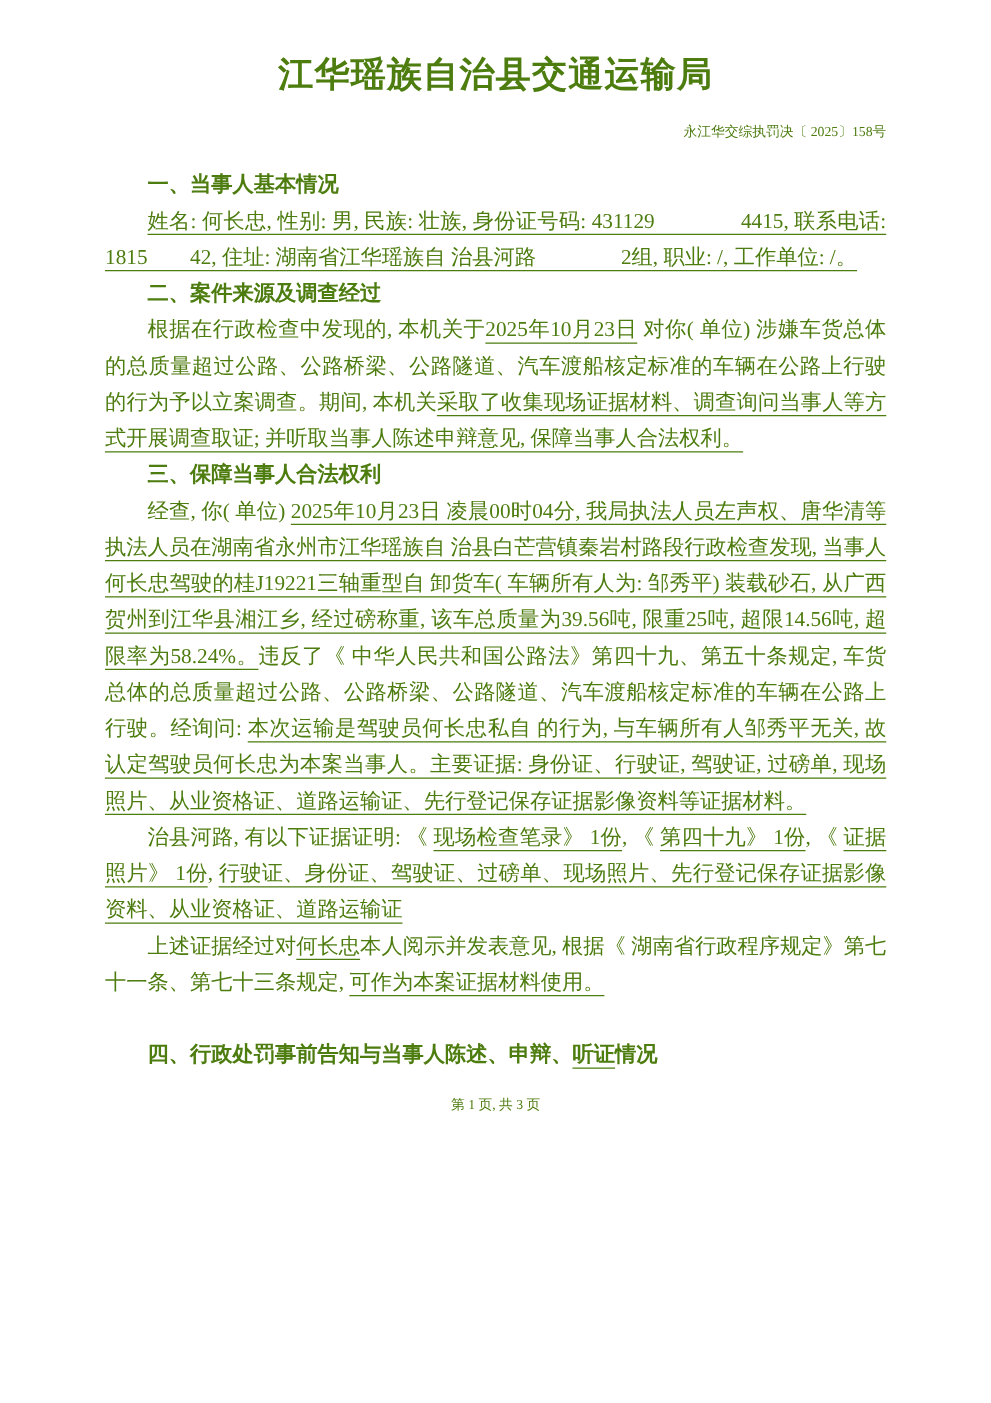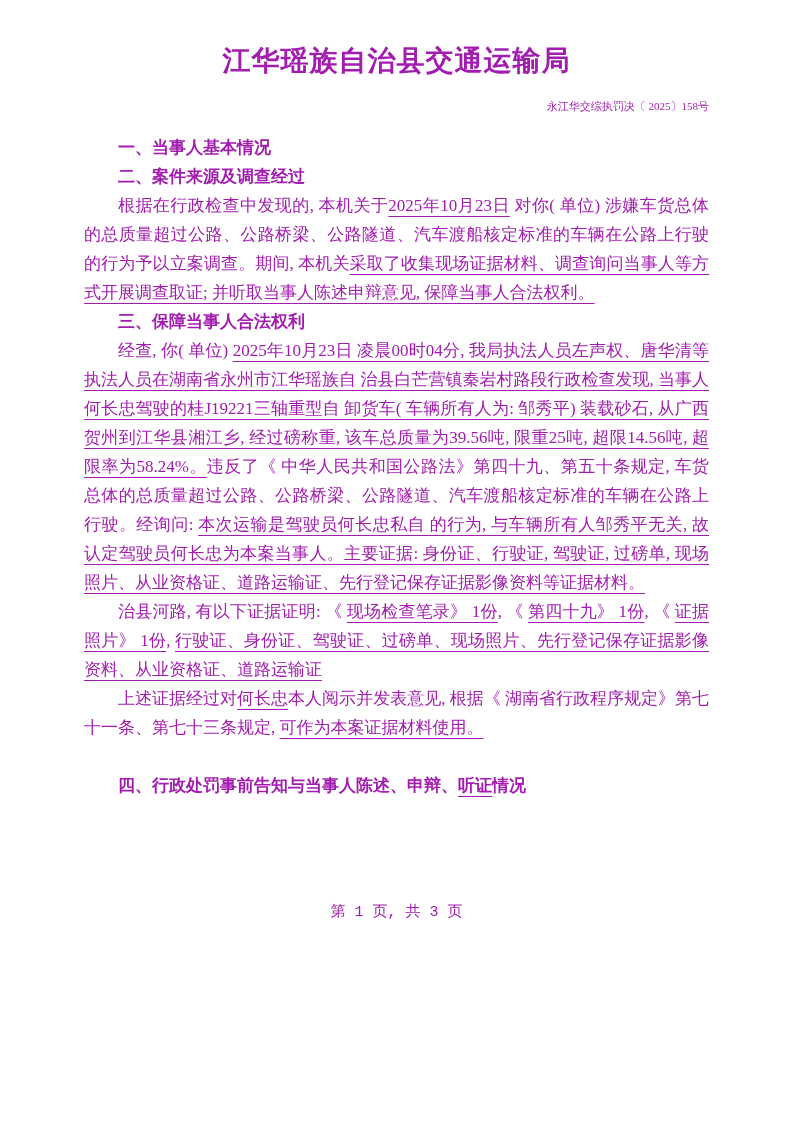--- a/index.html
+++ b/index.html
@@ -7,21 +7,21 @@
     padding: 0;
     background: #ffffff;
   }
   .page {
     position: relative;
     width: 793px;
     height: 926px;
     box-sizing: border-box;
     padding: 36px 84px 0 84px;
     background: #ffffff;
-    color: #a21caf;
+    color: #4d7c0f;
     font-family: "Liberation Serif", "DejaVu Serif", serif;
     overflow: hidden;
   }
   .title {
     text-align: center;
     font-weight: bold;
     font-size: 28px;
     line-height: 50px;
     letter-spacing: 1px;
   }
@@ -51,34 +51,34 @@
   }
   .u {
     text-decoration: underline;
     text-underline-offset: 5px;
     text-decoration-thickness: 1px;
   }
   .footer {
     position: absolute;
     left: 0;
     right: 0;
-    bottom: 5px;
+    bottom: 35px;
     text-align: center;
-    font-size: 15px;
-    font-family: Liberation Mono, monospace;
+    font-size: 11px;
   }
 </style>
 </head>
 <body>
 
 <div class="page">
   <div class="title">江华瑶族自治县交通运输局</div>
   <div class="ref">永江华交综执罚决〔 2025〕158号</div>
   <div class="doc-body">
       <p class="para heading"><span>一、当事人基本情况</span></p>
+      <p class="para"><span class="u">姓名: 何长忠, 性别: 男, 民族: 壮族, 身份证号码: 431129　　　　4415, 联系电话: 1815　　42, 住址: 湖南省江华瑶族自 治县河路　　　　2组, 职业: /, 工作单位: /。</span></p>
       <p class="para heading"><span>二、案件来源及调查经过</span></p>
       <p class="para"><span>根据在行政检查中发现的, 本机关于</span><span class="u">2025年10月23日</span><span> 对你( 单位) 涉嫌车货总体的总质量超过公路、公路桥梁、公路隧道、汽车渡船核定标准的车辆在公路上行驶的行为予以立案调查。期间, 本机关</span><span class="u">采取了收集现场证据材料、调查询问当事人等方式开展调查取证; 并听取当事人陈述申辩意见, 保障当事人合法权利。</span></p>
       <p class="para heading"><span>三、保障当事人合法权利</span></p>
       <p class="para"><span>经查, 你( 单位) </span><span class="u">2025年10月23日 凌晨00时04分, 我局执法人员左声权、唐华清等执法人员在湖南省永州市江华瑶族自 治县白芒营镇秦岩村路段行政检查发现, 当事人何长忠驾驶的桂J19221三轴重型自 卸货车( 车辆所有人为: 邹秀平) 装载砂石, 从广西贺州到江华县湘江乡, 经过磅称重, 该车总质量为39.56吨, 限重25吨, 超限14.56吨, 超限率为58.24%。</span><span>违反了《 中华人民共和国公路法》第四十九、第五十条规定, 车货总体的总质量超过公路、公路桥梁、公路隧道、汽车渡船核定标准的车辆在公路上行驶。经询问: </span><span class="u">本次运输是驾驶员何长忠私自 的行为, 与车辆所有人邹秀平无关, 故认定驾驶员何长忠为本案当事人。主要证据: 身份证、行驶证, 驾驶证, 过磅单, 现场照片、从业资格证、道路运输证、先行登记保存证据影像资料等证据材料。</span></p>
       <p class="para"><span>治县河路, 有以下证据证明: 《 </span><span class="u">现场检查笔录》 1份</span><span>, 《 </span><span class="u">第四十九》 1份</span><span>, 《 </span><span class="u">证据照片》 1份</span><span>, </span><span class="u">行驶证、身份证、驾驶证、过磅单、现场照片、先行登记保存证据影像资料、从业资格证、道路运输证</span></p>
       <p class="para"><span>上述证据经过对</span><span class="u">何长忠</span><span>本人阅示并发表意见, 根据《 湖南省行政程序规定》第七十一条、第七十三条规定, </span><span class="u">可作为本案证据材料使用。</span></p>
       <p class="para heading gap-before"><span>四、行政处罚事前告知与当事人陈述、申辩、</span><span class="u">听证</span><span>情况</span></p>
     </div>
   <div class="footer">第 1 页, 共 3 页</div>
 </div>

